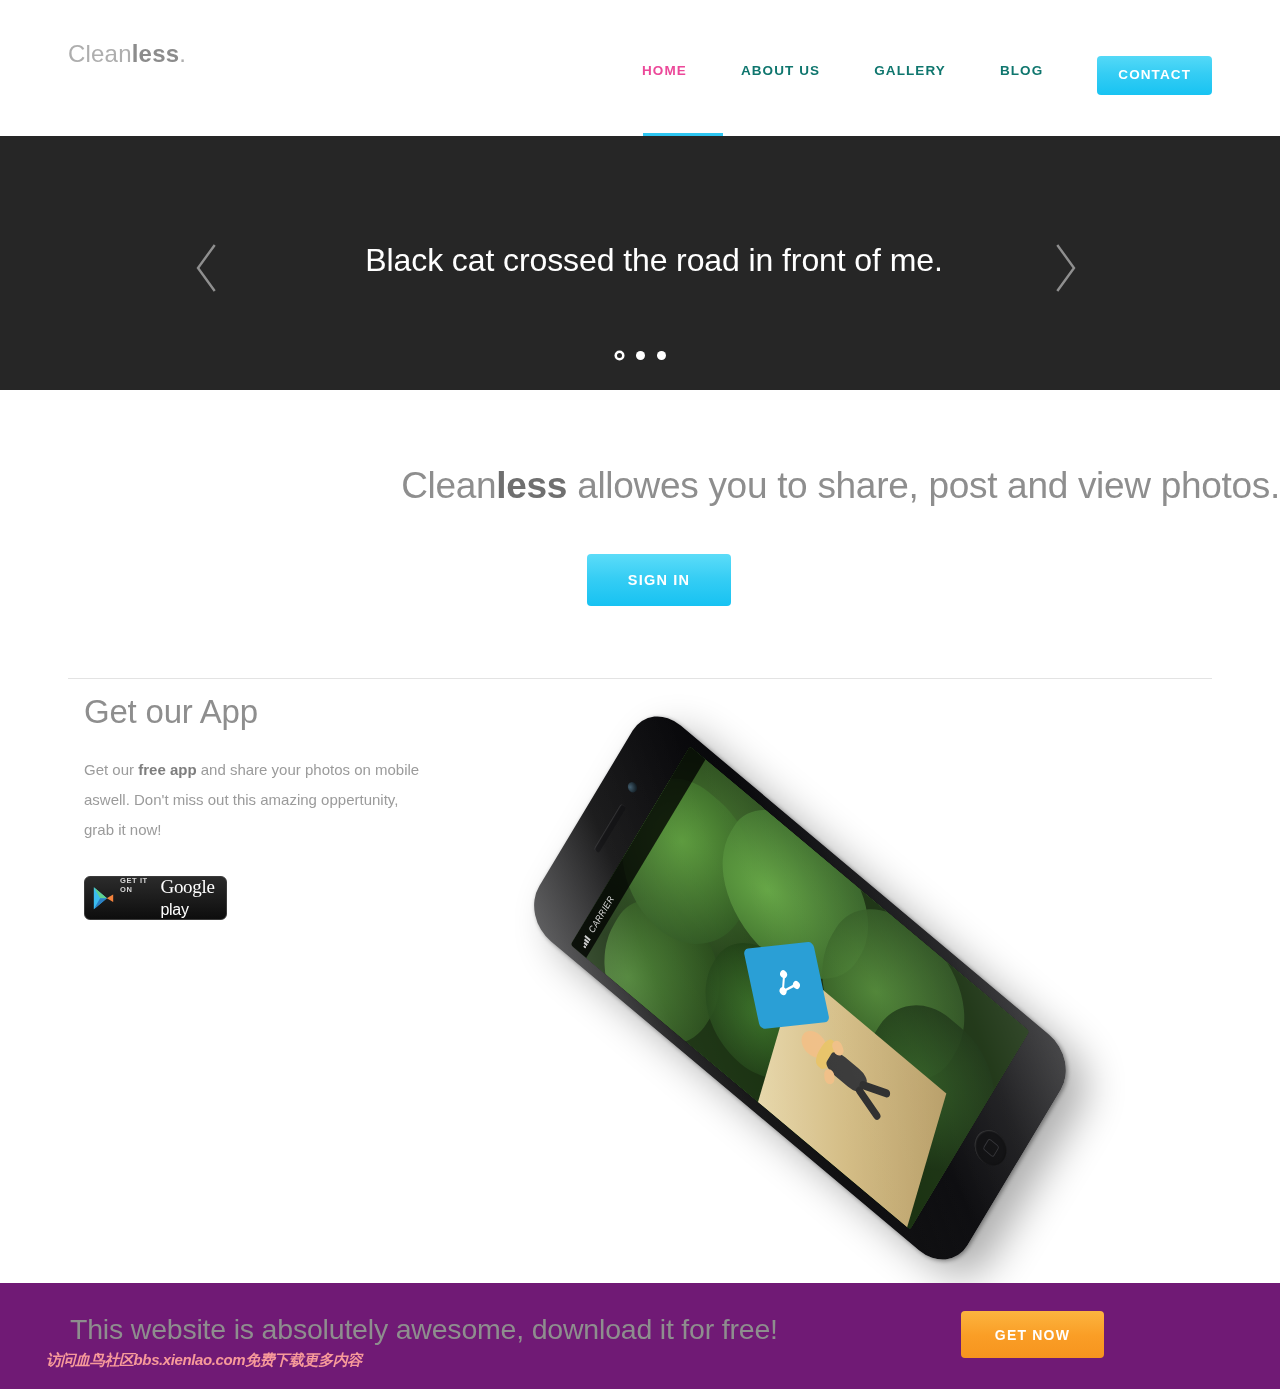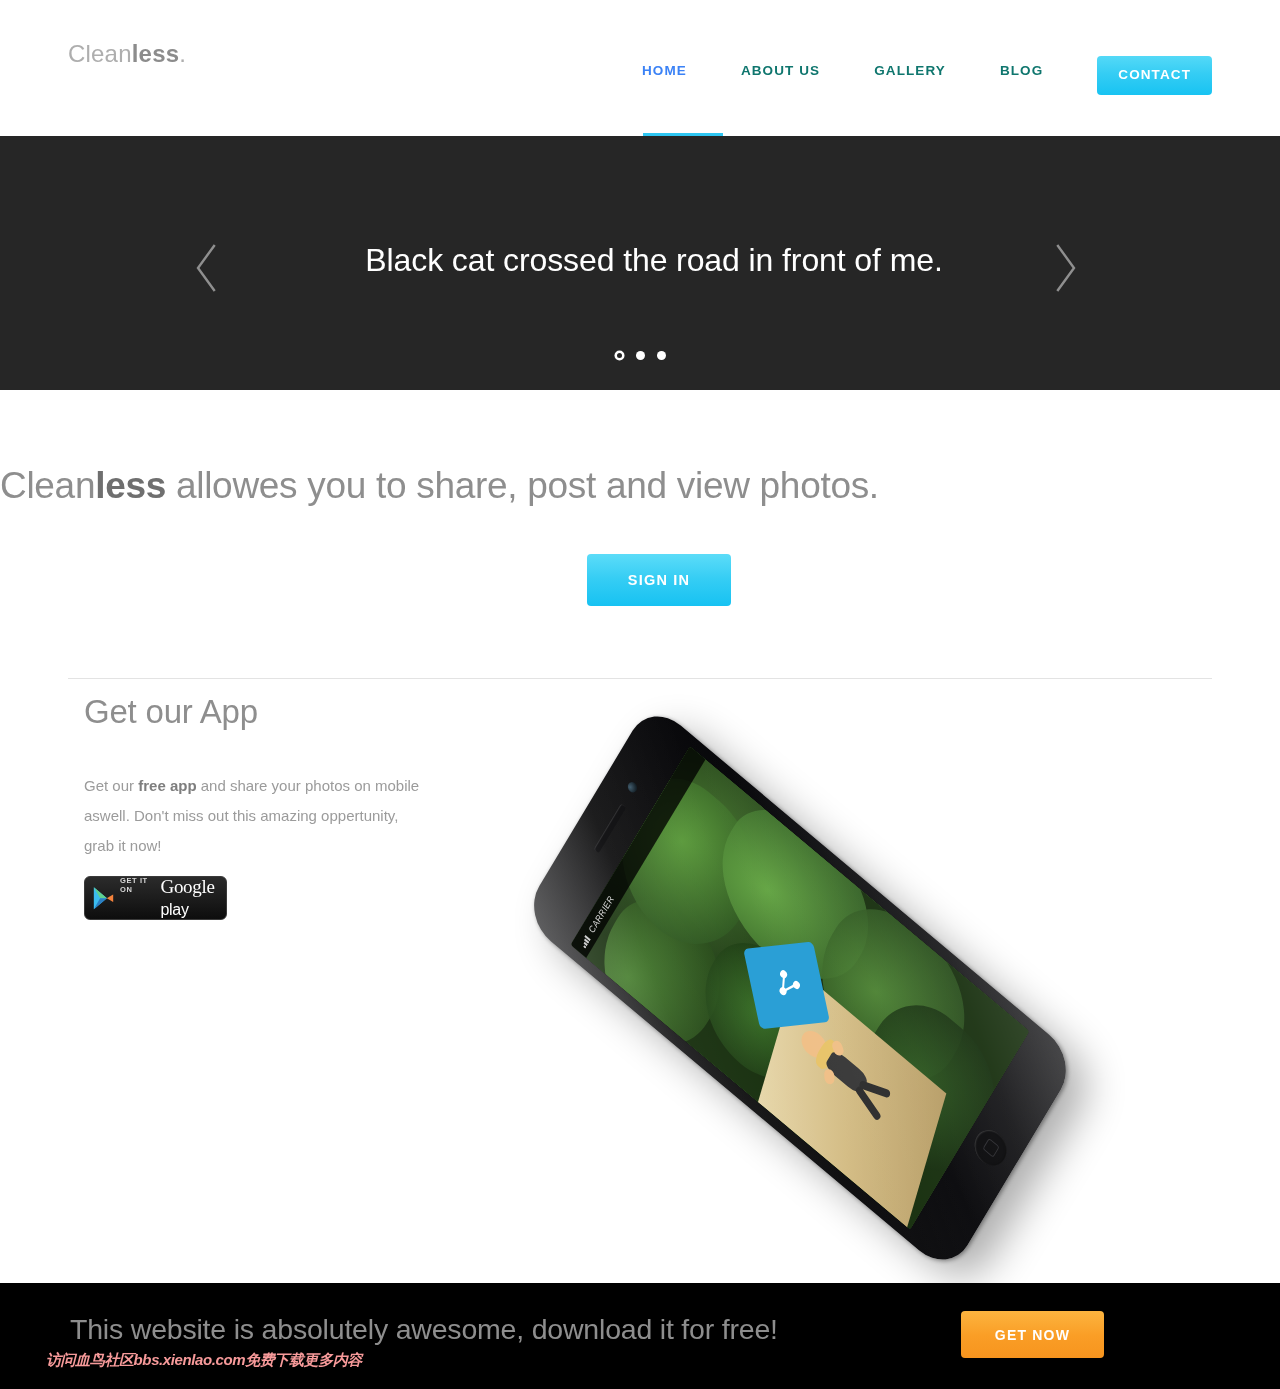--- a/index.html
+++ b/index.html
@@ -42,21 +42,21 @@
     font-size: 13.5px;
     font-weight: 700;
     letter-spacing: 1.1px;
     color: #0f766e;
     padding: 7px 0 8px 0;
     margin-left: 54px;
     cursor: pointer;
     white-space: nowrap;
     text-transform: uppercase;
   }
-  .nav-item.active { color: #3b82f6; }
+  .nav-item.active { color: #ec4899; }
   .nav-contact {
     margin-left: 54px;
     font-size: 13.5px;
     font-weight: 700;
     letter-spacing: 1.1px;
     color: #ffffff;
     background: linear-gradient(180deg, #54d9f7 0%, #35cdf4 45%, #18c3f2 100%);
     border: none;
     border-radius: 4px;
     padding: 12px 21px 13px 21px;
@@ -133,21 +133,21 @@
   .intro {
     position: relative;
     width: 1280px;
     height: 298px;
     background: #ffffff;
   }
   .intro-headline {
     position: absolute;
     left: 0; right: 0;
     top: 75px;
-    text-align: left;
+    text-align: right;
     font-size: 37px;
     font-weight: 400;
     color: #8e8e8e;
     letter-spacing: -0.3px;
   }
   .intro-headline b { font-weight: 700; color: #6f6f6f; }
 
   .intro-buttons {
     position: absolute;
     left: 0; right: 0;
@@ -195,21 +195,21 @@
     width: 1280px;
     height: 595px;
     background: #ffffff;
   }
   .app-text { position: absolute; left: 84px; top: 5px; width: 370px; }
   .app-title {
     font-size: 33px;
     font-weight: 400;
     color: #8e8e8e;
     letter-spacing: -0.2px;
-    margin-bottom: 40px;
+    margin-bottom: 24px;
   }
   .app-copy {
     font-size: 15px;
     color: #9b9b9b;
     line-height: 30px;
     width: 345px;
   }
   .app-copy b { font-weight: 700; color: #7e7e7e; }
 
   .gplay {
@@ -379,21 +379,21 @@
     margin: -7px 0 0 -7px;
     border: 1.5px solid #2d2d31;
     border-radius: 3px;
   }
 
   
   .cta {
     position: relative;
     width: 1280px;
     height: 106px;
-    background: #000000;
+    background: #701a75;
   }
   .cta-text {
     position: absolute;
     left: 70px;
     top: 30px;
     font-size: 28.5px;
     font-weight: 400;
     color: #8e8e8e;
     letter-spacing: -0.2px;
     white-space: nowrap;

